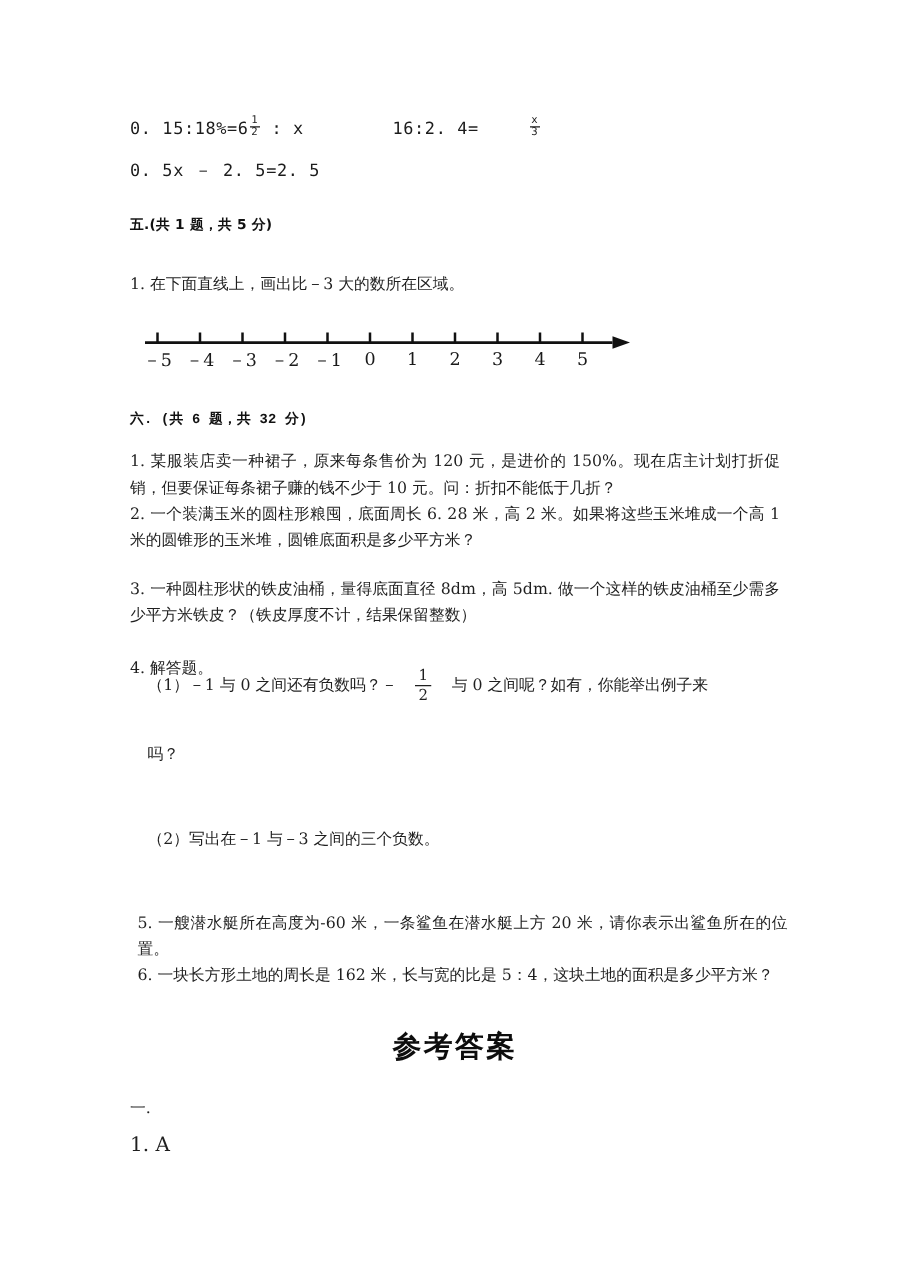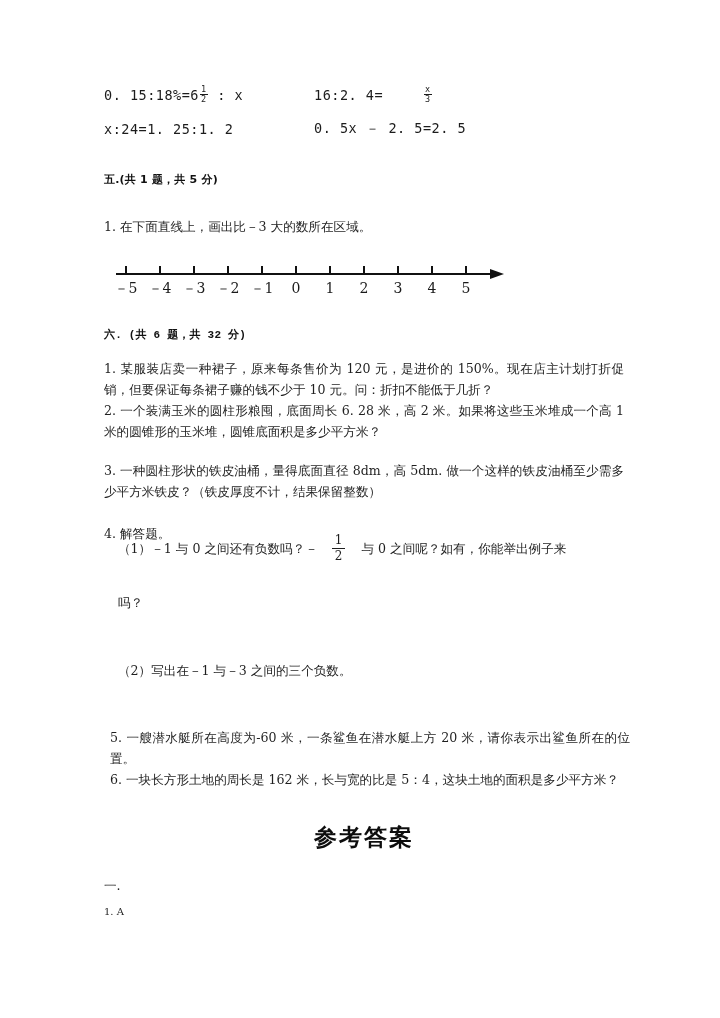--- a/index.html
+++ b/index.html
@@ -29,21 +29,21 @@
 
   
   .eq-block {
     position: absolute;
     left: 0;
     top: 78px;
     width: 520px;
   }
   .eq-row {
     display: flex;
-    align-items: center;
+    align-items: flex-end;
     height: 34px;
   }
   .eq-col {
     font-family: "DejaVu Sans Mono", "Liberation Mono", monospace;
     font-size: 13.5px;
     letter-spacing: .5px;
     color: #1c1c1c;
     display: flex;
     align-items: center;
     white-space: pre;
@@ -164,40 +164,39 @@
     position: absolute;
     left: 0;
     top: 878px;
     font-size: 12.6px;
     color: #1f1f1f;
   }
   .ans-item {
     position: absolute;
     left: 0;
     top: 906px;
-    font-size: 10px;
+    font-size: 16px;
     color: #1f1f1f;
     font-family: "DejaVu Serif", "Liberation Serif", serif;
   }
 </style>
 </head>
 <body>
 
 <div class="page">
   <div class="content">
 
     <div class="eq-block">
 
       <div class="eq-row">
         <div class="eq-col left"><span>0. 15:18%=6</span><span class="frac"><span class="num">1</span><span class="den">2</span></span><span> : x</span></div>
         <div class="eq-col right"><span>16:2. 4=</span><span class="frac"><span class="num">x</span><span class="den">3</span></span></div>
       </div>
 
       <div class="eq-row">
-        <div class="eq-col left">x:24=1. 25:1. 2</div>
         <div class="eq-col right">0. 5x － 2. 5=2. 5</div>
       </div>
 
     </div>
 
     <div class="sec-head" id="sec-five">五.(共 1 题，共 5 分)</div>
 
     <div class="q-line" style="top:216px;">1. 在下面直线上，画出比－3 大的数所在区域。</div>
 
     <div class="numline-wrap">

